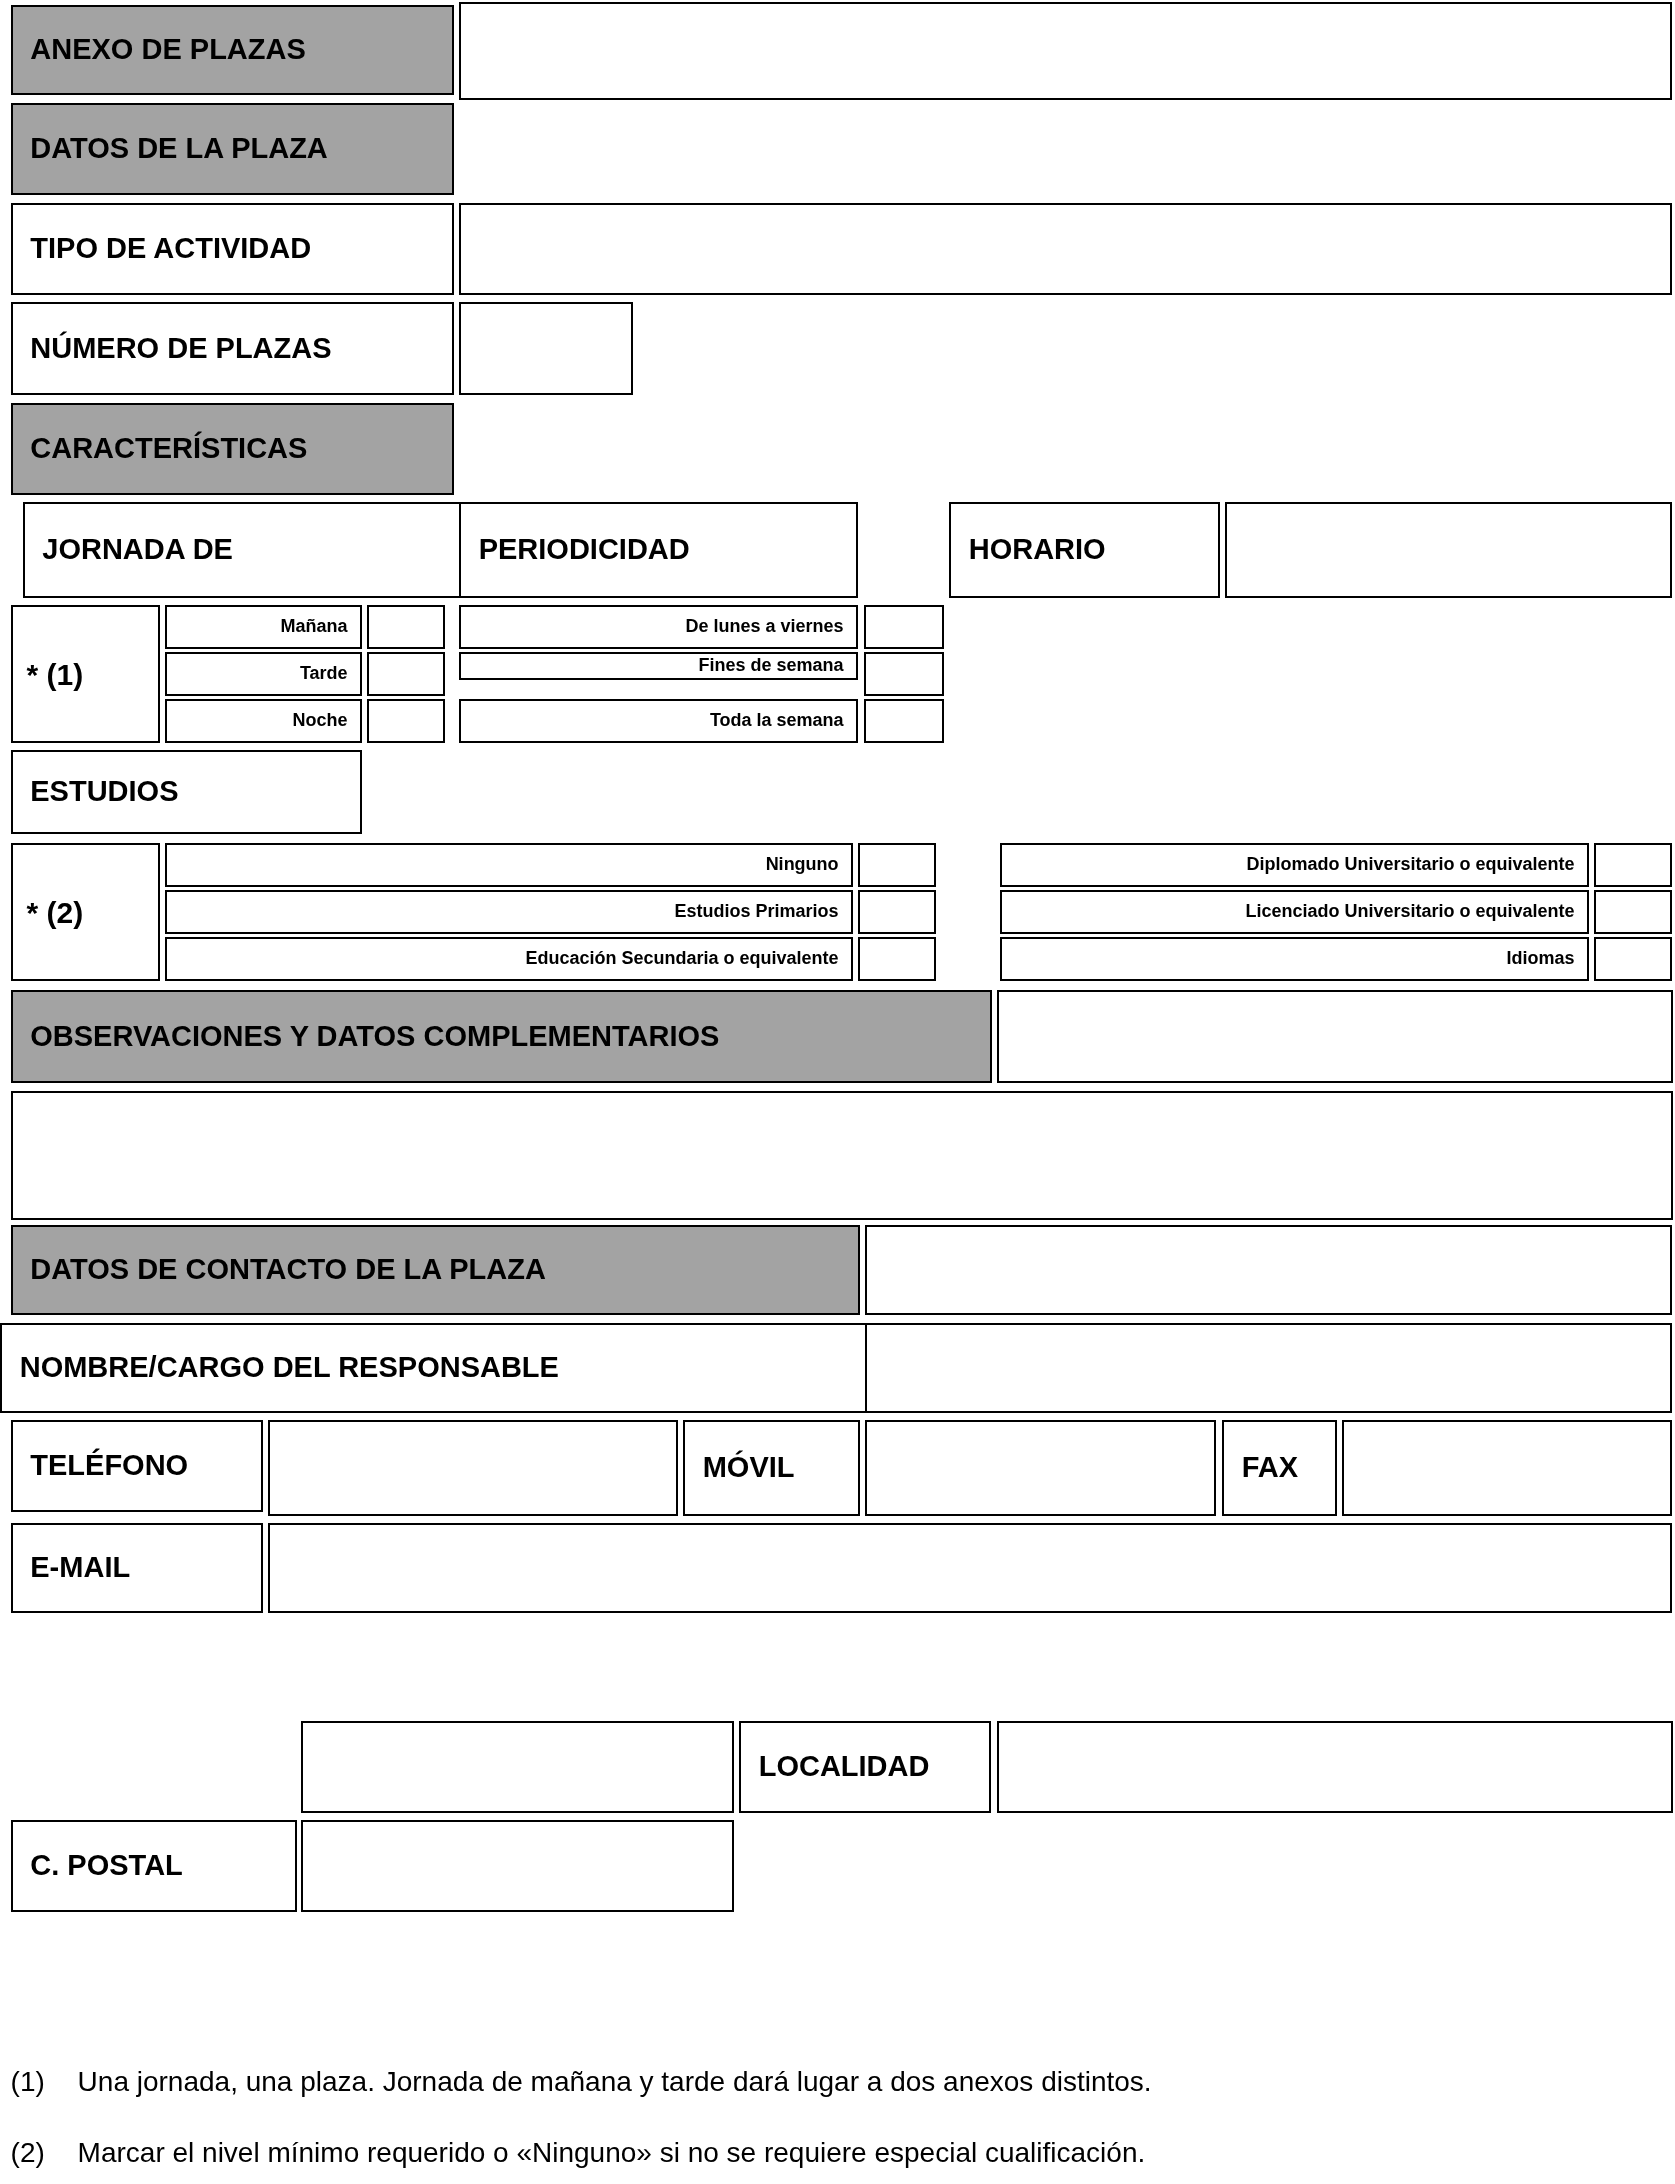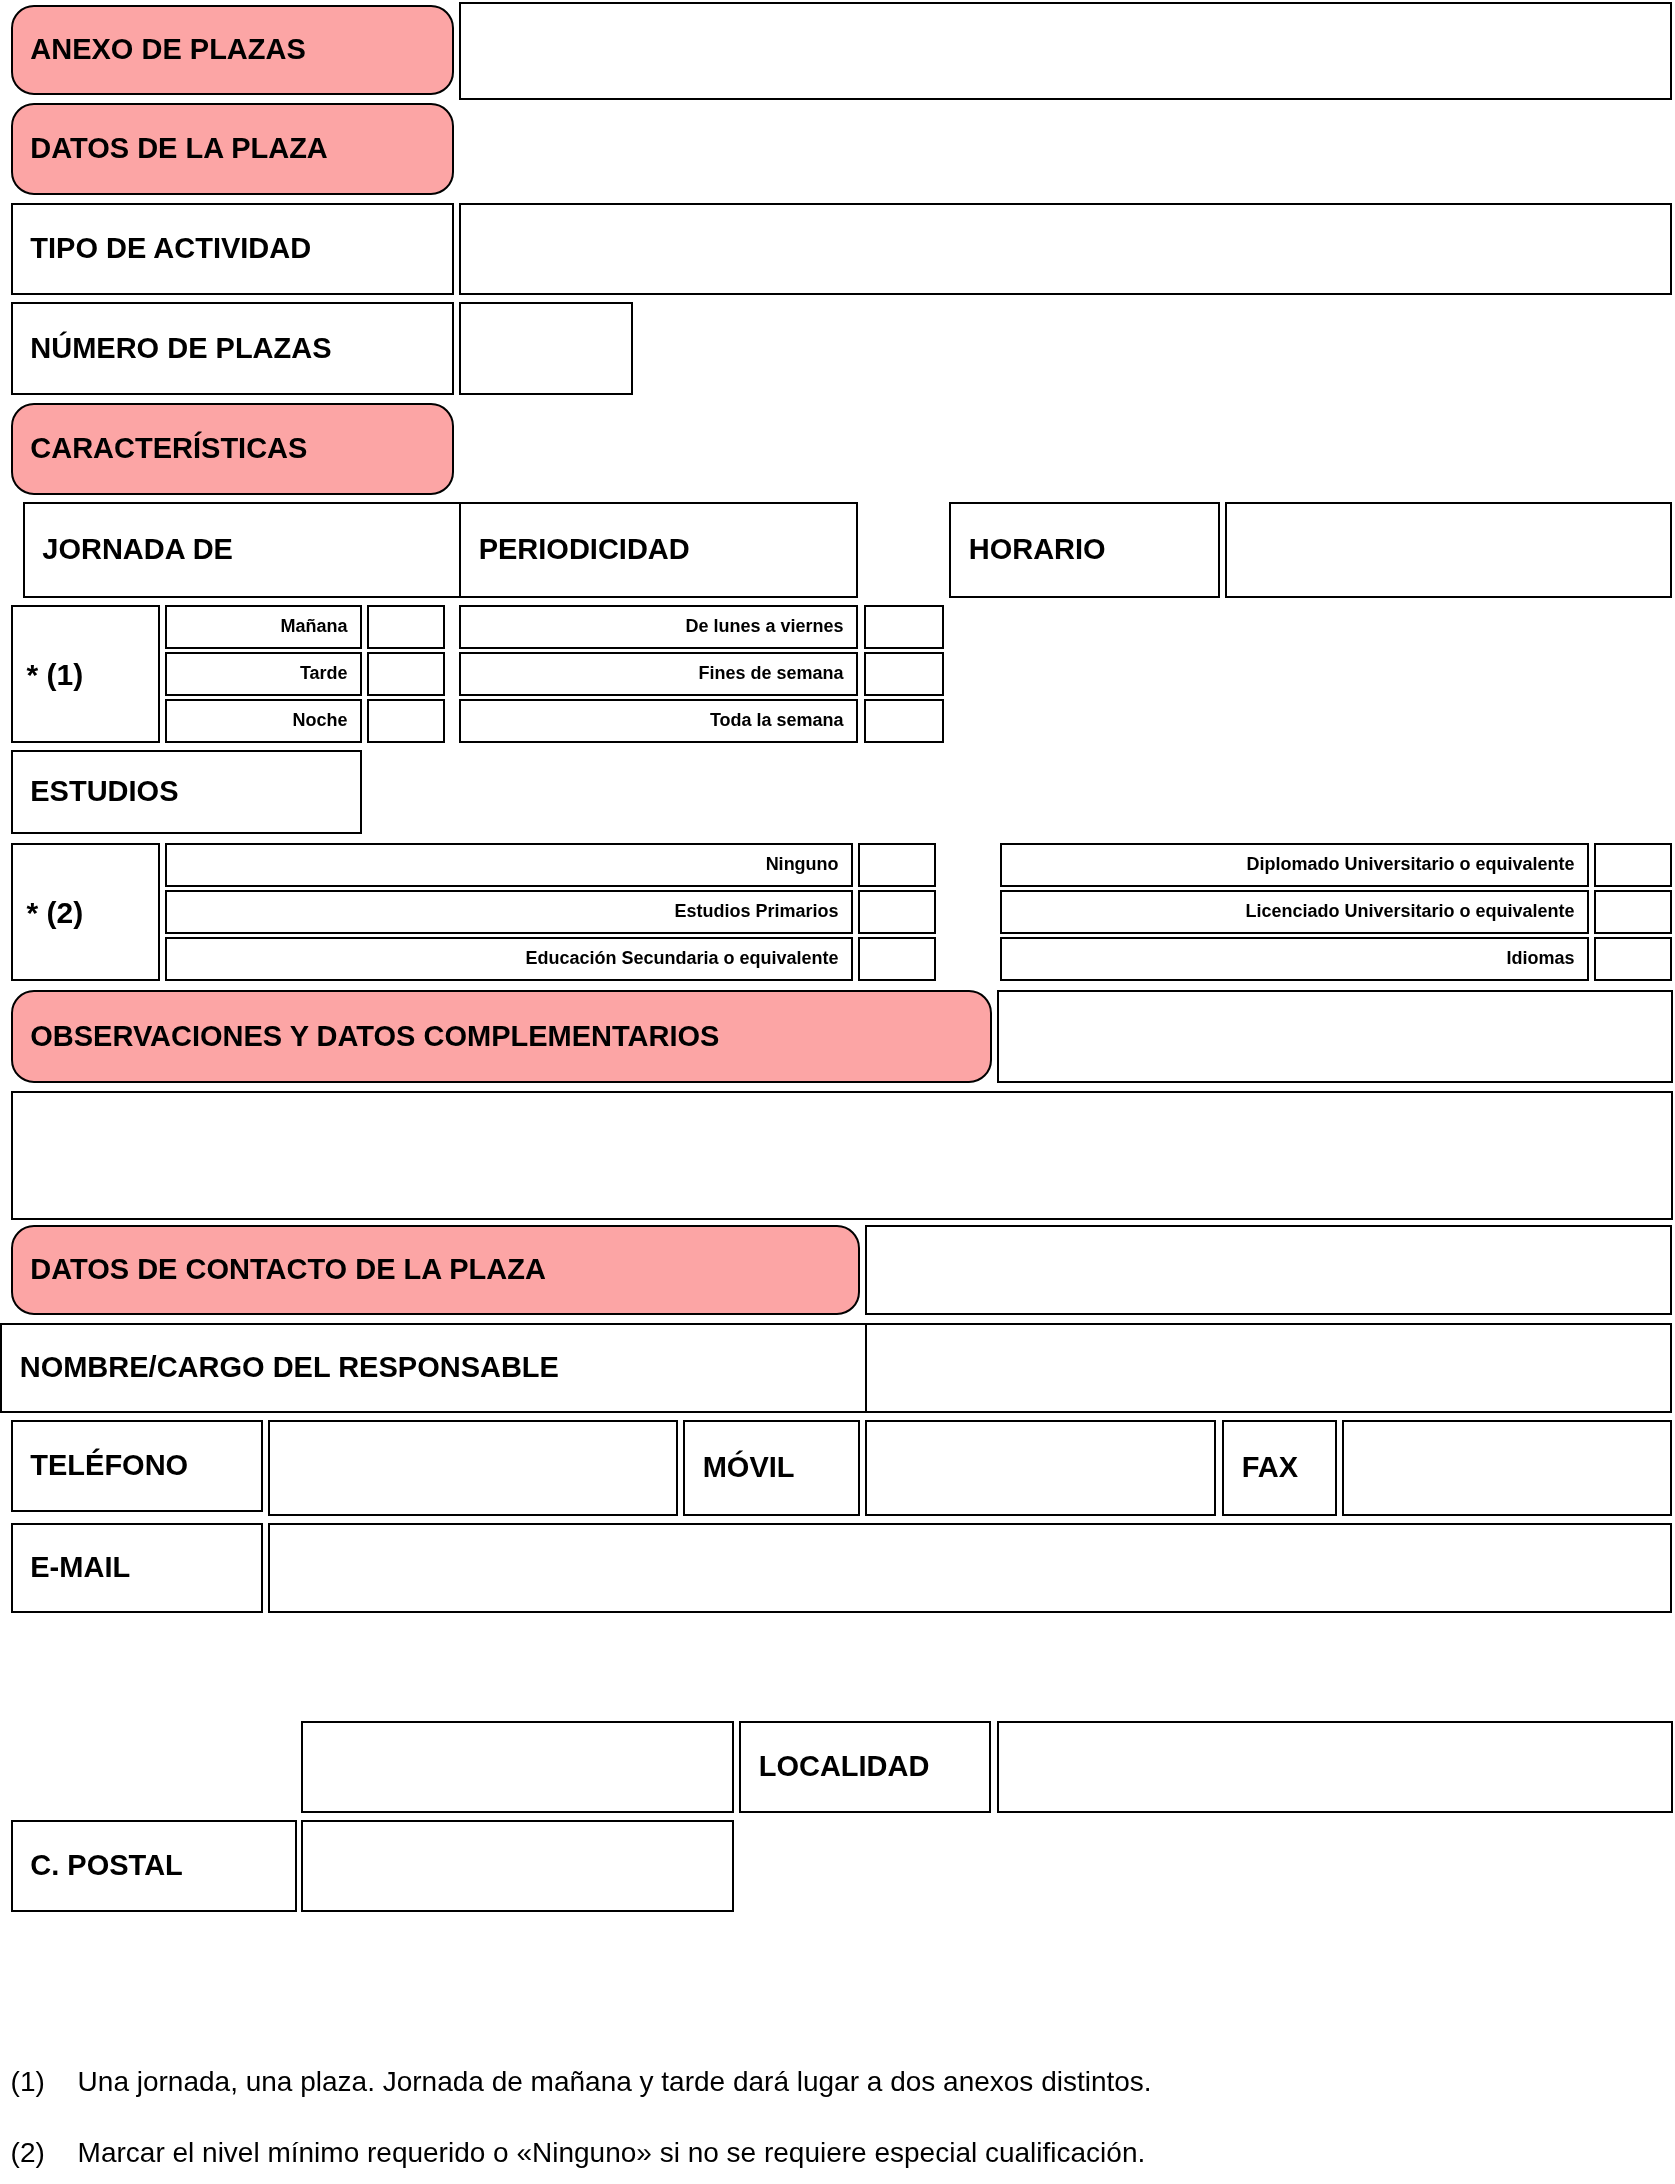--- a/index.html
+++ b/index.html
@@ -23,21 +23,21 @@
     background: #ffffff;
     display: flex;
     align-items: center;
     padding: 0 17.7px;
     font-weight: bold;
     font-size: 29px;
     line-height: 1.1;
     white-space: nowrap;
     overflow: hidden;
   }
-  .cell.gray { background: #fca5a5; border-radius: 23px; }
+  .cell.gray { background: #a3a3a3; }
   .cell.sm {
     font-size: 18px;
     justify-content: flex-end;
     padding: 0 12.4px;
   }
   .cell.box { padding: 0 12.4px; }
   .cell.marker { font-size: 30px; padding: 0 14px; }
   .footnote {
     position: absolute;
     display: flex;
@@ -75,21 +75,21 @@
 
   <div class="cell sm" style="left:165px;top:605px;width:197px;height:44px;">Mañana</div>
   <div class="cell box" style="left:367px;top:605px;width:78px;height:44px;"></div>
   <div class="cell sm" style="left:165px;top:652px;width:197px;height:44px;">Tarde</div>
   <div class="cell box" style="left:367px;top:652px;width:78px;height:44px;"></div>
   <div class="cell sm" style="left:165px;top:699px;width:197px;height:44px;">Noche</div>
   <div class="cell box" style="left:367px;top:699px;width:78px;height:44px;"></div>
 
   <div class="cell sm" style="left:459px;top:605px;width:399px;height:44px;">De lunes a viernes</div>
   <div class="cell box" style="left:864px;top:605px;width:80px;height:44px;"></div>
-  <div class="cell sm" style="left:459px;top:652px;width:399px;height:44px;">Fines de semana</div>
+  <div class="cell sm" style="left:459px;top:652px;width:399px;height:28px;">Fines de semana</div>
   <div class="cell box" style="left:864px;top:652px;width:80px;height:44px;"></div>
   <div class="cell sm" style="left:459px;top:699px;width:399px;height:44px;">Toda la semana</div>
   <div class="cell box" style="left:864px;top:699px;width:80px;height:44px;"></div>
 
   <div class="cell" style="left:10.6px;top:750px;width:351px;height:84px;">ESTUDIOS</div>
 
   <div class="cell marker" style="left:10.6px;top:843px;width:149px;height:138px;">* (2)</div>
 
   <div class="cell sm" style="left:165px;top:843px;width:688px;height:44px;">Ninguno</div>
   <div class="cell box" style="left:858px;top:843px;width:78px;height:44px;"></div>

